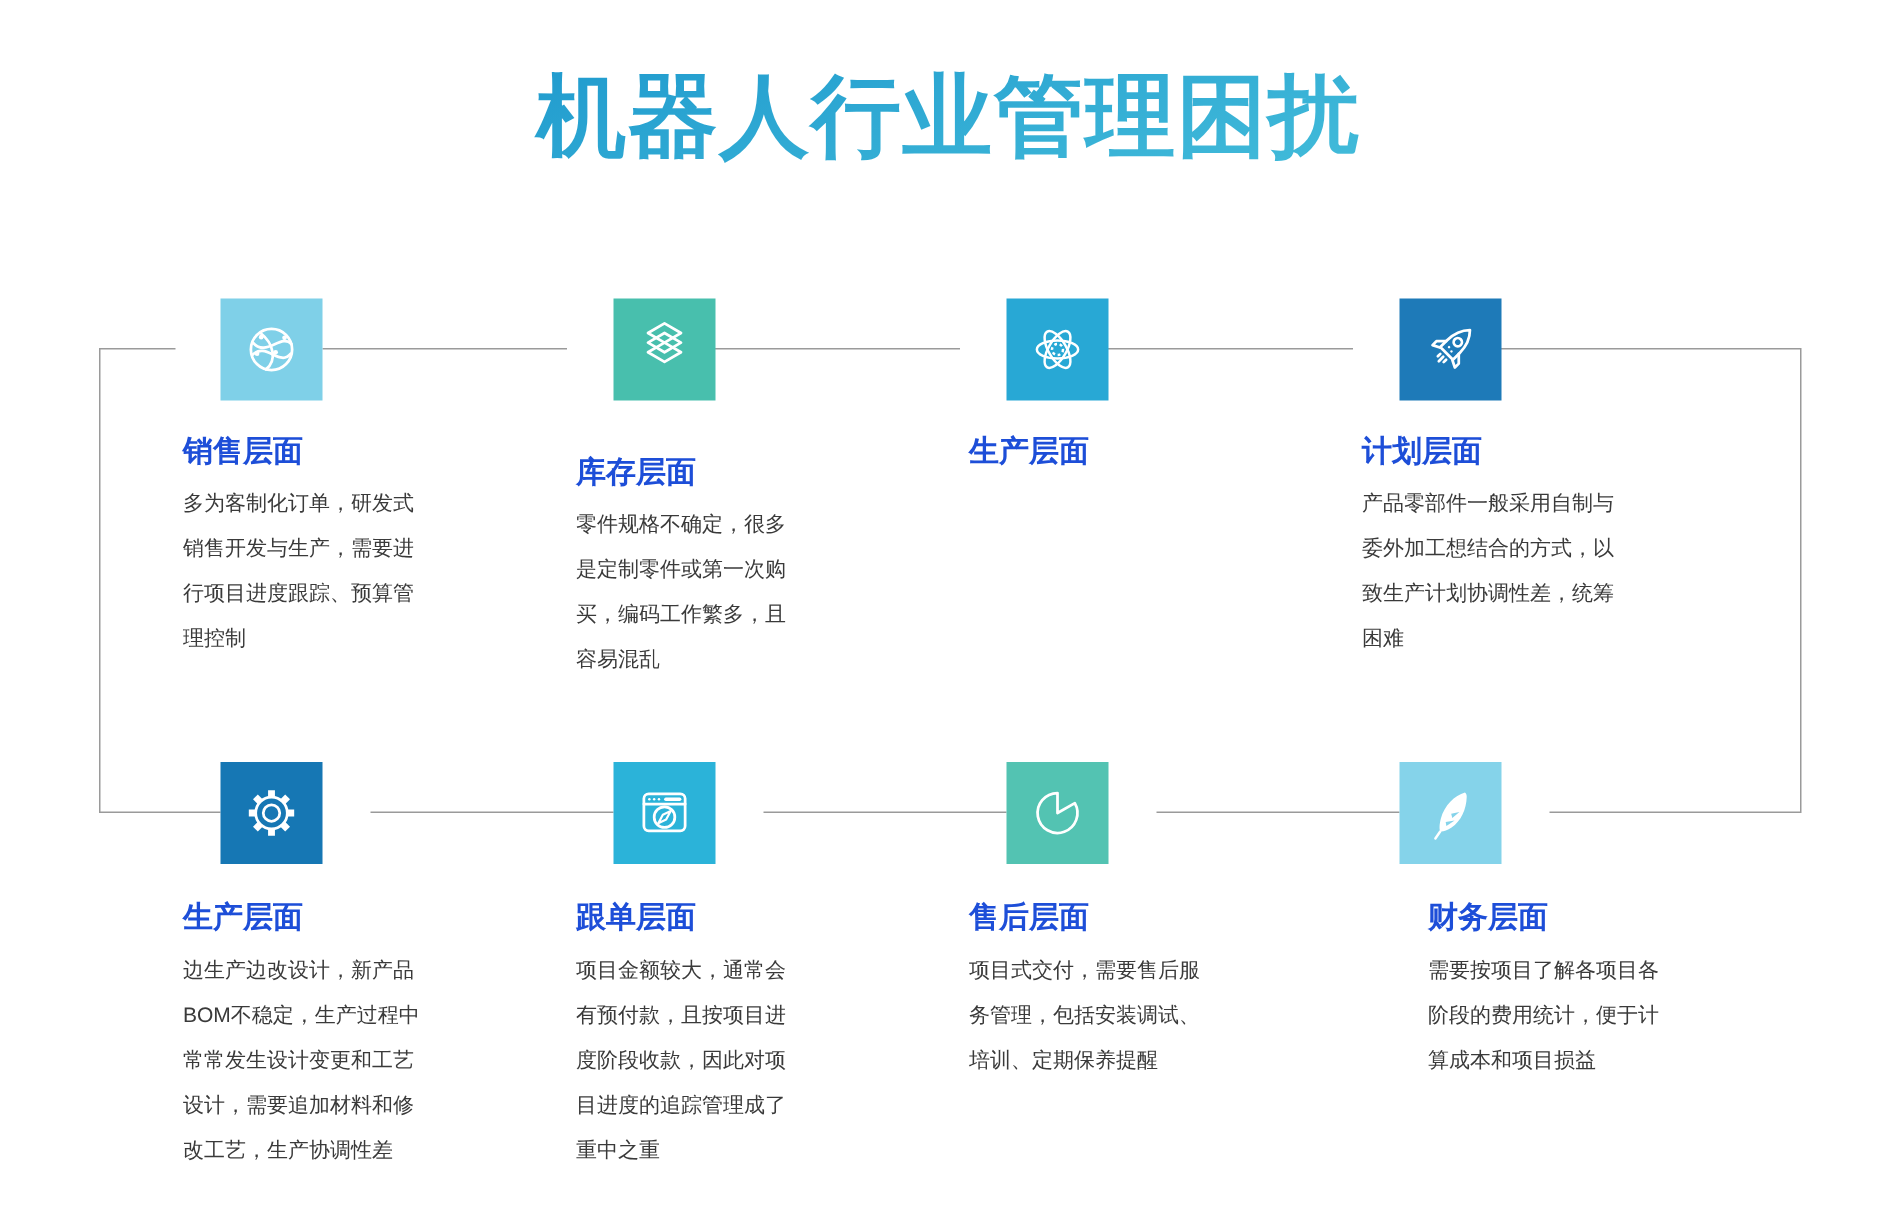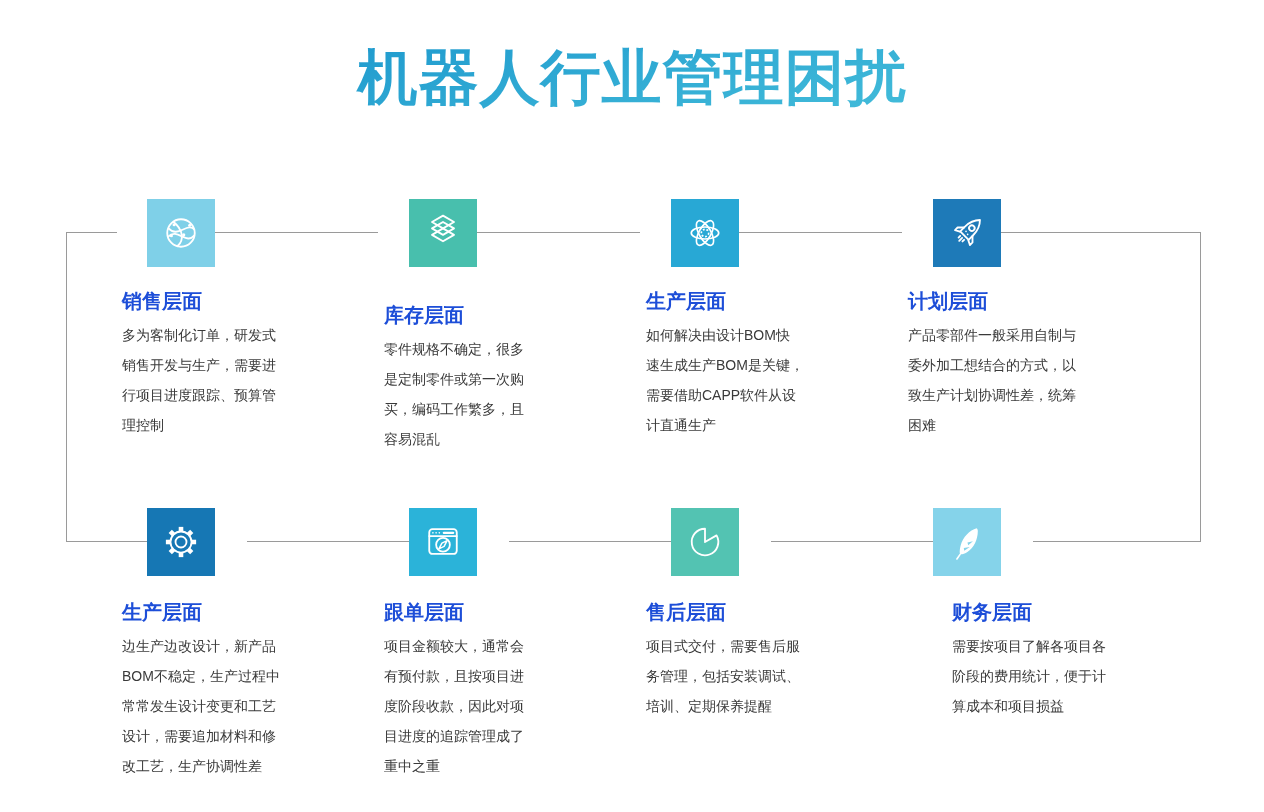--- a/index.html
+++ b/index.html
@@ -129,24 +129,20 @@
   </div>
   <div class="card" style="left:384px;top:303px">
     <h3>库存层面</h3>
     <p>零件规格不确定，很多
 是定制零件或第一次购
 买，编码工作繁多，且
 容易混乱</p>
   </div>
   <div class="card" style="left:646px;top:289px">
     <h3>生产层面</h3>
-    <p>如何解决由设计BOM快
-速生成生产BOM是关键，
-需要借助CAPP软件从设
-计直通生产</p>
   </div>
   <div class="card" style="left:122px;top:600px">
     <h3>生产层面</h3>
     <p>边生产边改设计，新产品
 BOM不稳定，生产过程中
 常常发生设计变更和工艺
 设计，需要追加材料和修
 改工艺，生产协调性差</p>
   </div>
 

